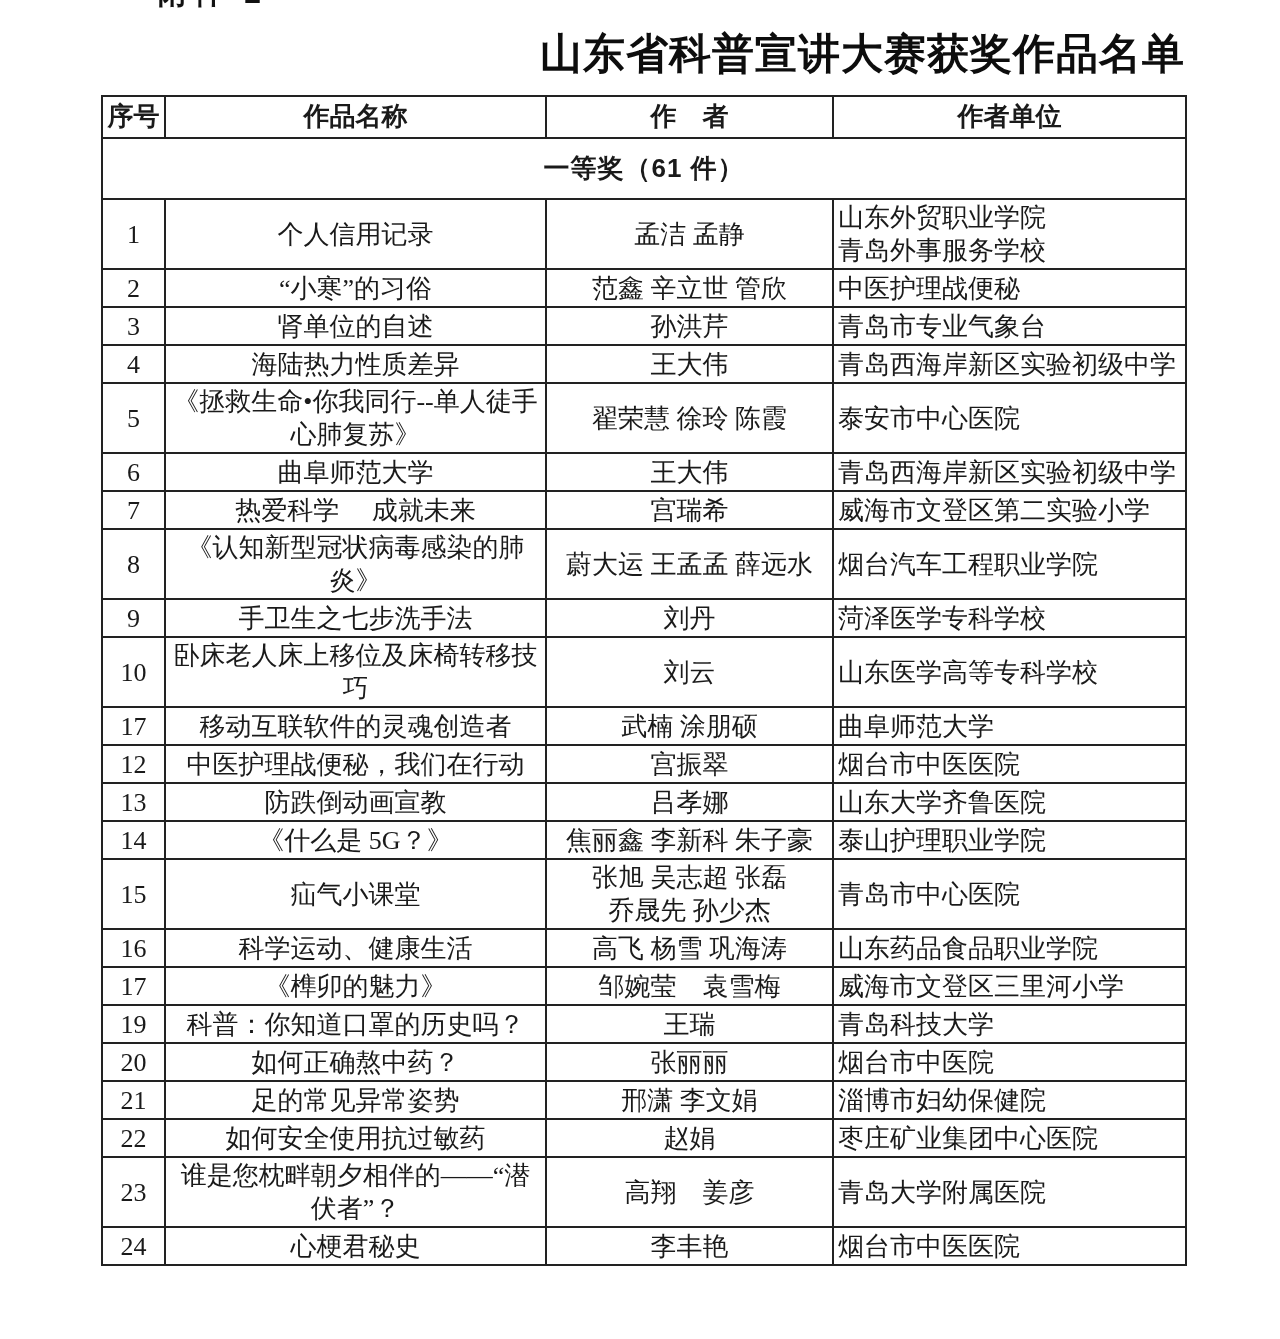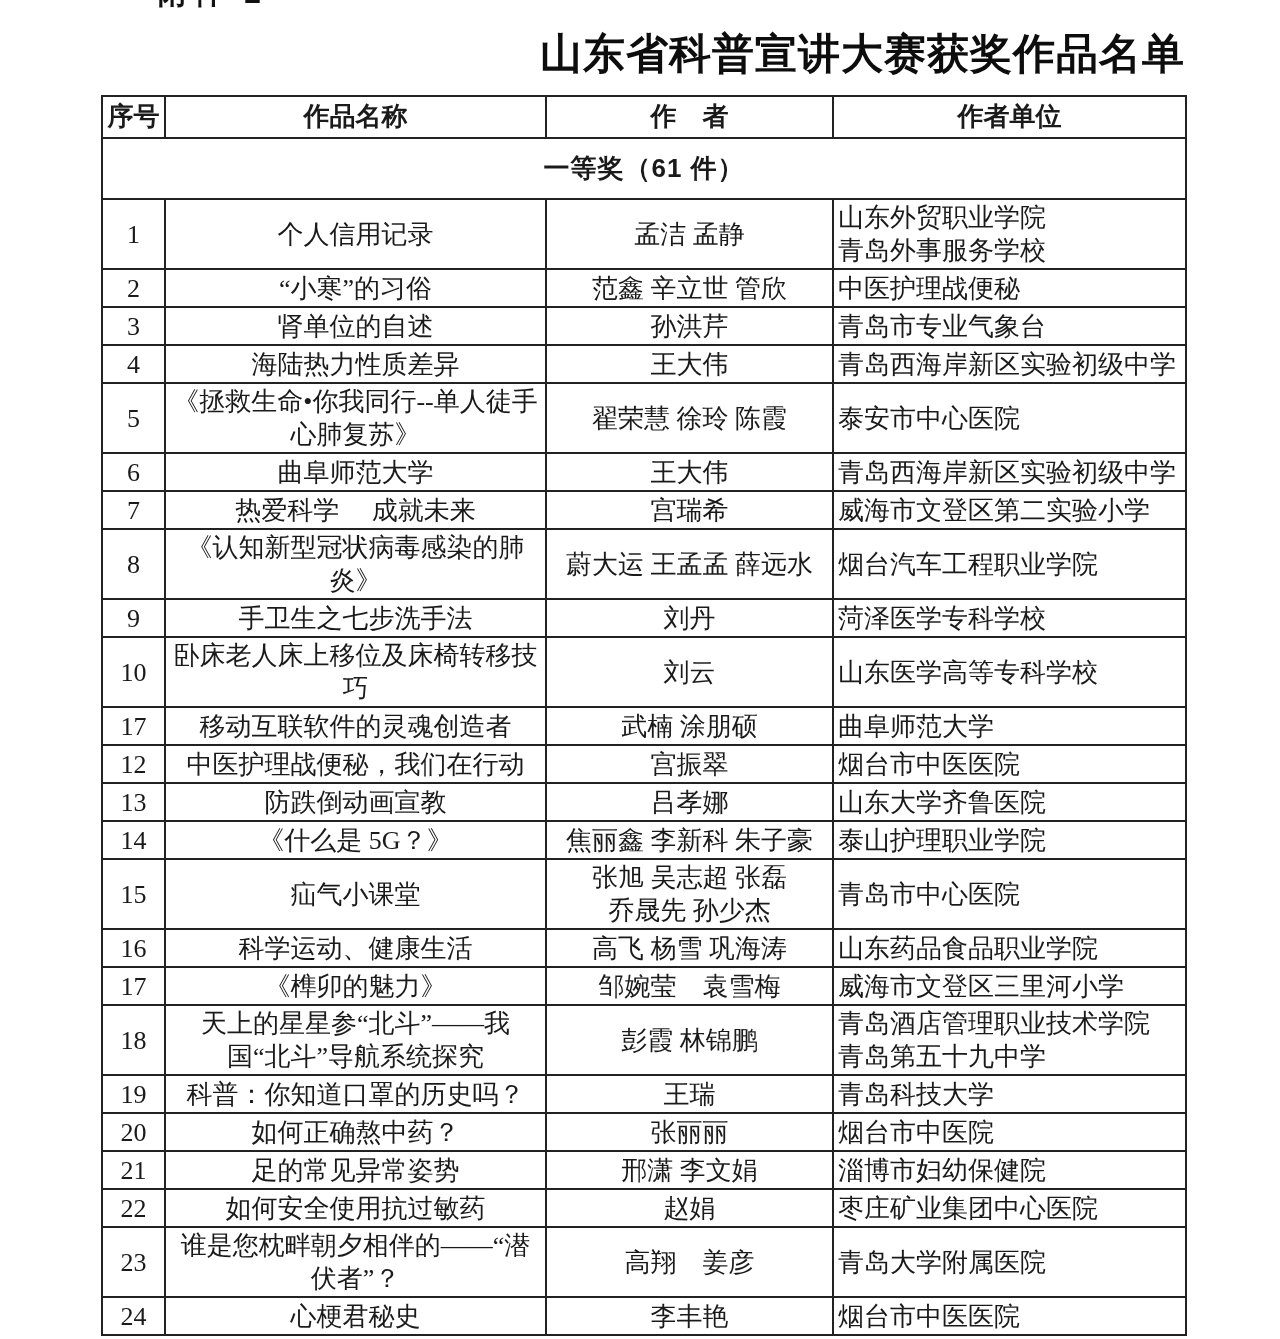--- a/index.html
+++ b/index.html
@@ -250,27 +250,20 @@
     <td class="c-unit">山东药品食品职业学院</td>
   </tr>
 
   <tr>
     <td class="c-no">17</td>
     <td class="c-title">《榫卯的魅力》</td>
     <td class="c-authors">邹婉莹　袁雪梅</td>
     <td class="c-unit">威海市文登区三里河小学</td>
   </tr>
 
-  <tr>
-    <td class="c-no">18</td>
-    <td class="c-title">天上的星星参“北斗”——我国“北斗”导航系统探究</td>
-    <td class="c-authors">彭霞 林锦鹏</td>
-    <td class="c-unit">青岛酒店管理职业技术学院
-青岛第五十九中学</td>
-  </tr>
 
   <tr>
     <td class="c-no">19</td>
     <td class="c-title">科普：你知道口罩的历史吗？</td>
     <td class="c-authors">王瑞</td>
     <td class="c-unit">青岛科技大学</td>
   </tr>
 
   <tr>
     <td class="c-no">20</td>

